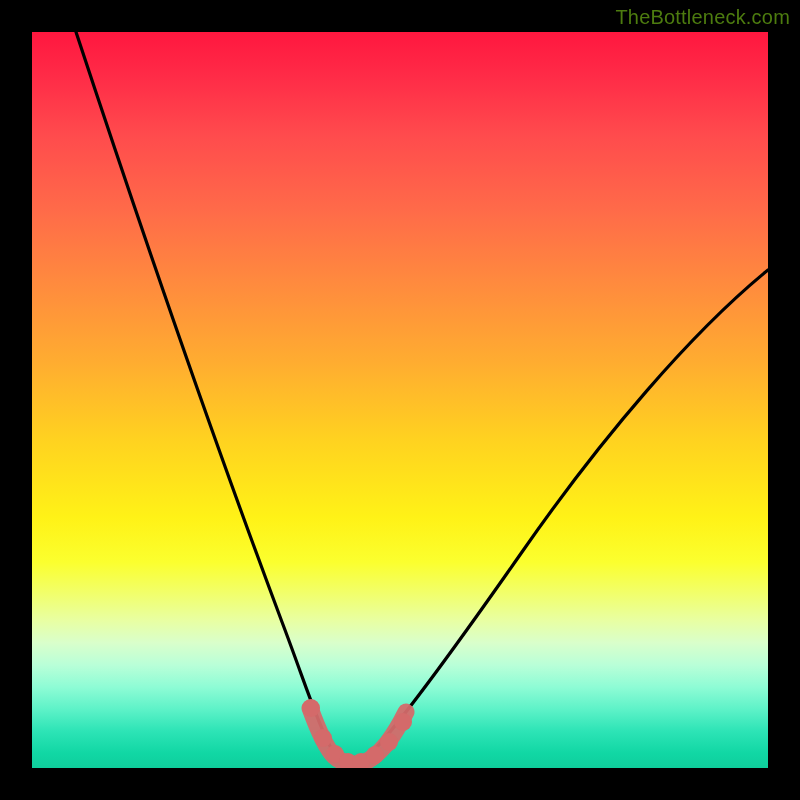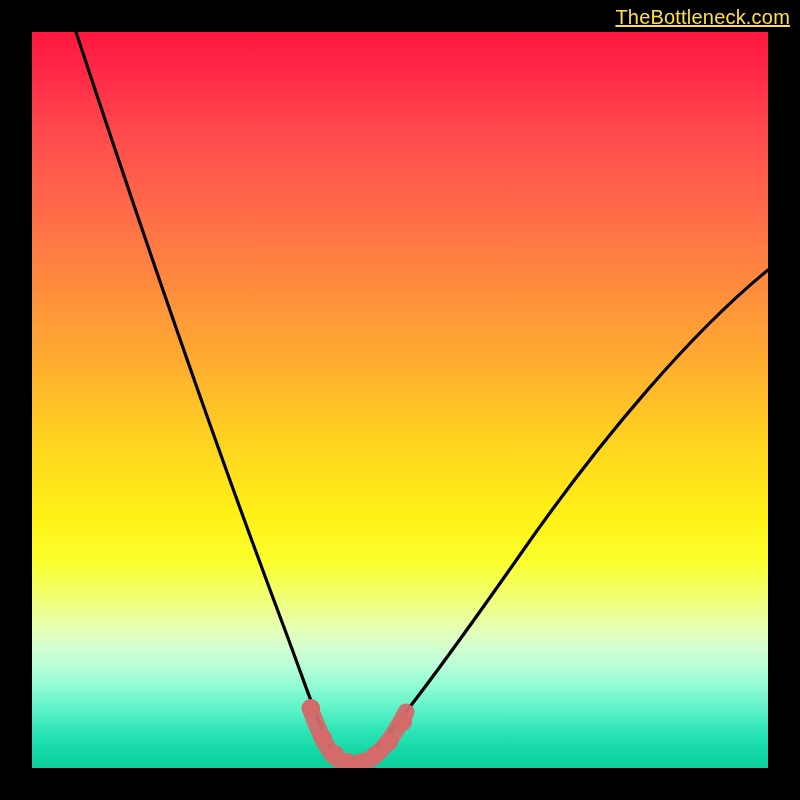--- a/index.html
+++ b/index.html
@@ -49,26 +49,25 @@
     );
   }
   svg.curve {
     position: absolute;
     inset: 0;
   }
   .watermark {
     position: absolute;
     top: 6px;
     right: 10px;
-    color: #fde047;
+    color: #4d7c0f;
     font-size: 20px;
     letter-spacing: 0.2px;
     font-weight: 500;
     user-select: none;
-    text-decoration: underline;
   }
 </style>
 </head>
 <body>
 
 <div class="frame">
 
   <div class="plot-area">
     <div class="gradient-bg"></div>
 

